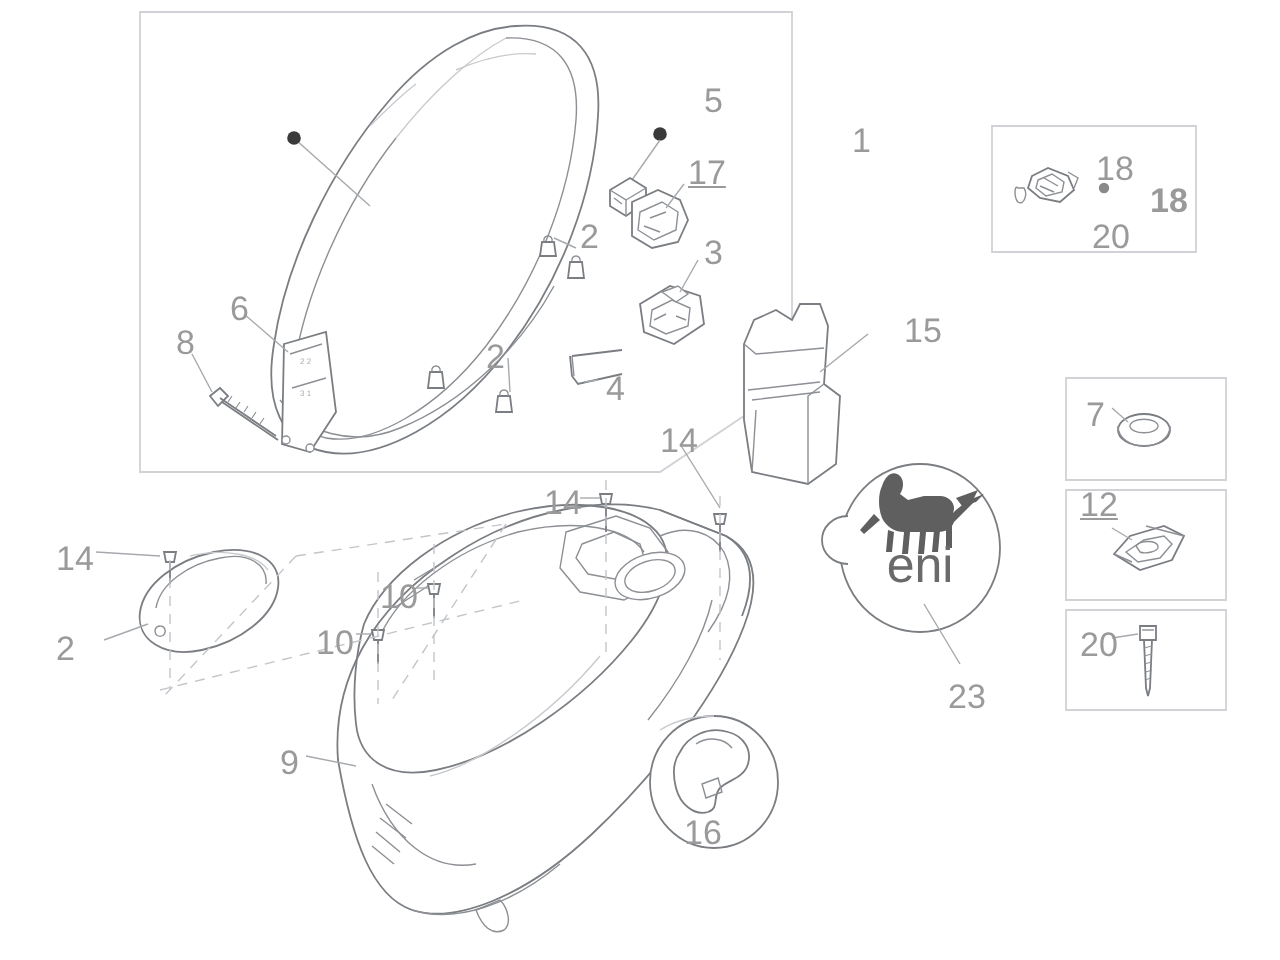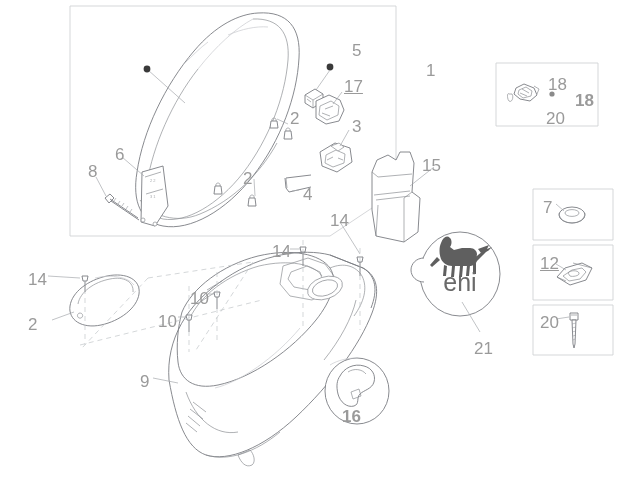--- a/index.html
+++ b/index.html
@@ -361,30 +361,30 @@
 
 <div class="lbl" style="left:426px;top:62px;">1</div>
 <div class="lbl" style="left:352px;top:42px;">5</div>
 <div class="lbl" style="left:344px;top:78px;text-decoration:underline;">17</div>
 <div class="lbl" style="left:290px;top:110px;">2</div>
 <div class="lbl" style="left:352px;top:118px;">3</div>
 <div class="lbl" style="left:243px;top:170px;">2</div>
 <div class="lbl" style="left:303px;top:186px;">4</div>
 <div class="lbl" style="left:115px;top:146px;">6</div>
 <div class="lbl" style="left:88px;top:163px;">8</div>
-<div class="lbl" style="left:422px;top:157px;text-align:center;">15</div>
+<div class="lbl" style="left:452px;top:157px;text-align:center;">15</div>
 <div class="lbl" style="left:330px;top:212px;">14</div>
 <div class="lbl" style="left:272px;top:243px;">14</div>
 <div class="lbl" style="left:28px;top:271px;">14</div>
 <div class="lbl" style="left:28px;top:316px;">2</div>
 <div class="lbl" style="left:190px;top:290px;">10</div>
 <div class="lbl" style="left:158px;top:313px;">10</div>
 <div class="lbl" style="left:140px;top:373px;">9</div>
-<div class="lbl" style="left:342px;top:408px;font-weight:bold;">16</div>
-<div class="lbl" style="left:474px;top:340px;">21</div>
+<div class="lbl" style="left:342px;top:408px;">16</div>
+<div class="lbl" style="left:474px;top:340px;">23</div>
 <div class="lbl" style="left:548px;top:76px;">18</div>
 <div class="lbl" style="left:546px;top:110px;">20</div>
 <div class="lbl" style="left:575px;top:92px;font-weight:bold;">18</div>
 <div class="lbl" style="left:543px;top:199px;">7</div>
-<div class="lbl" style="left:540px;top:255px;text-decoration:underline;">12</div>
+<div class="lbl" style="left:540px;top:244px;text-decoration:underline;">12</div>
 <div class="lbl" style="left:540px;top:314px;">20</div>
 
 </div>
 
 </body></html>

